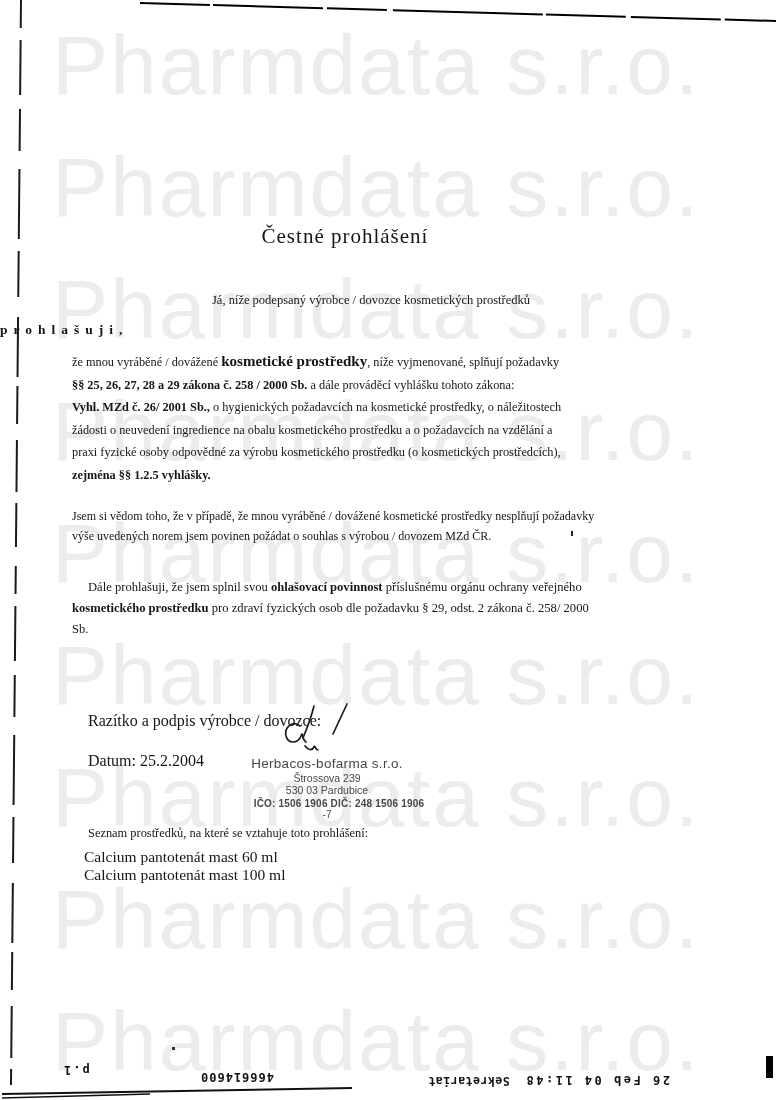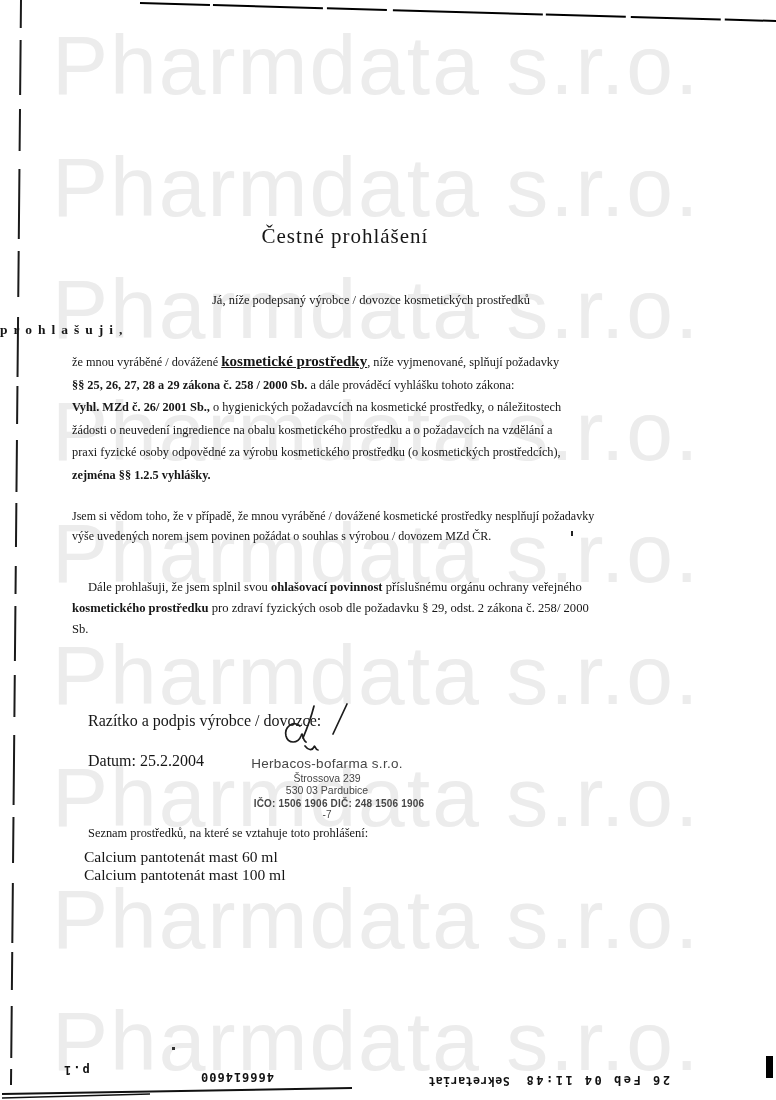--- a/index.html
+++ b/index.html
@@ -14,21 +14,21 @@
              font-size:21px;font-weight:normal;letter-spacing:1px;}
   .intro{position:absolute;left:212px;top:293px;font-size:12.5px;}
   .declare{position:absolute;left:0;top:322px;width:770px;text-align:left;
            font-size:13.5px;font-weight:bold;letter-spacing:6px;}
   .para{position:absolute;font-size:12.3px;}
   .para .ln{white-space:nowrap;}
   #para1{left:72px;top:350px;line-height:22.5px;}
   #para2{left:72px;top:506px;line-height:20px;font-size:12px;}
   #para3{left:72px;top:577px;line-height:21px;font-size:12.6px;}
   .b{font-weight:bold;}
-  .bu{font-weight:bold;font-size:15px;text-decoration:underline;}
+  .bu{font-weight:bold;font-size:15px;}
   .indent{display:inline-block;width:16px;}
   .label{position:absolute;font-size:16px;}
   #stamp-label{left:88px;top:712px;}
   #date-line{left:88px;top:752px;}
   #list-label{left:88px;top:826px;font-size:12.4px;}
   .product{position:absolute;left:84px;font-size:15.5px;line-height:18px;}
   
   .stamp{position:absolute;left:222px;top:756px;width:210px;text-align:center;
          font-family:"Liberation Sans",sans-serif;color:#474747;}
   .stamp .c1{font-size:13.5px;font-weight:normal;letter-spacing:.3px;}

